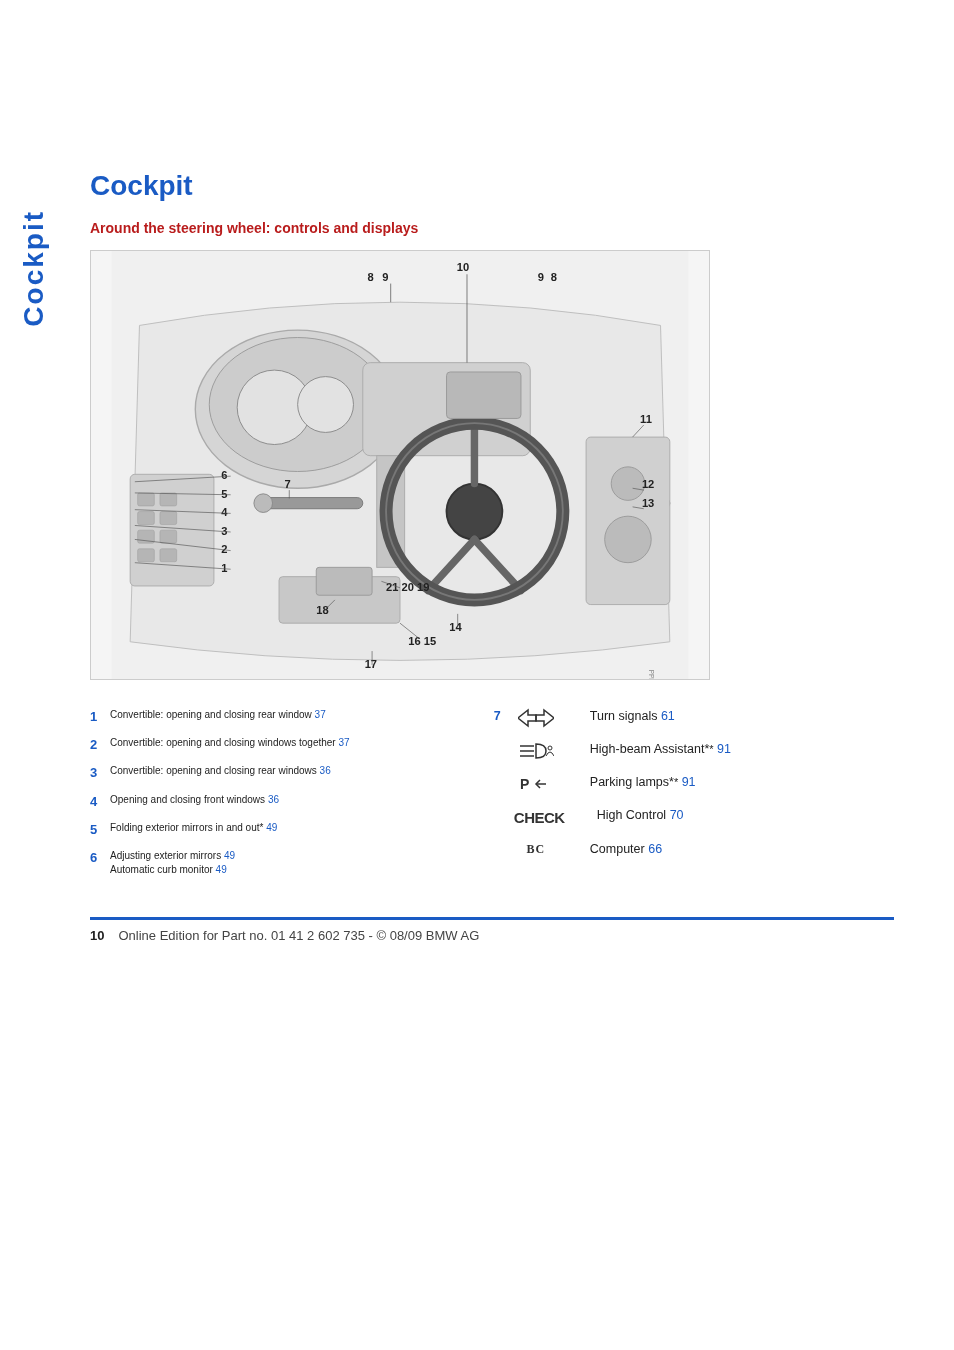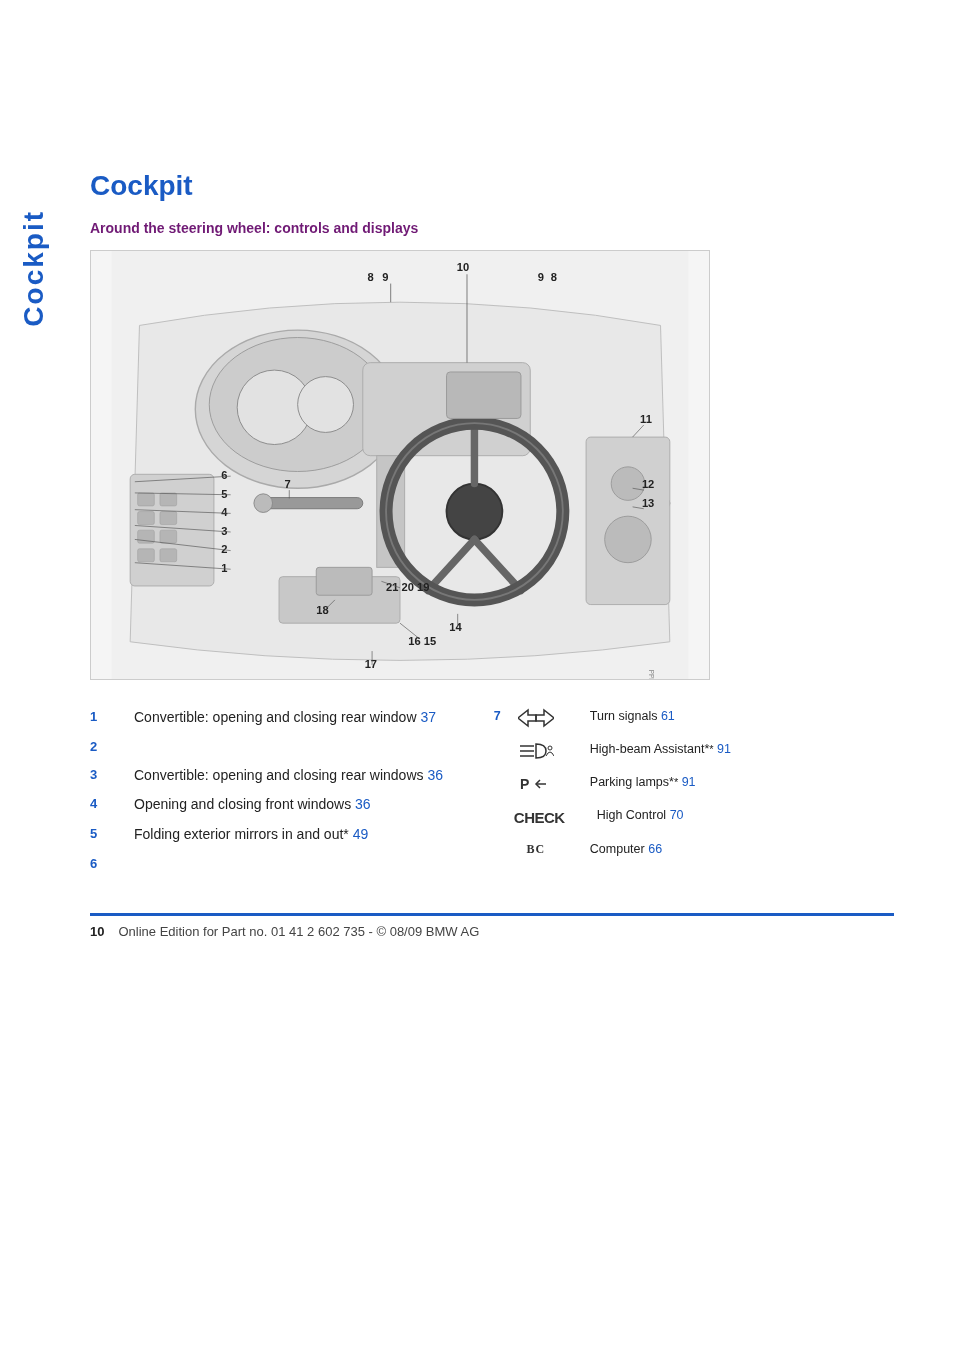--- a/index.html
+++ b/index.html
@@ -35,21 +35,21 @@
     .page-title {
       font-size: 28px;
       font-weight: bold;
       color: #1a5bc4;
       margin-bottom: 18px;
     }
 
     .section-subtitle {
       font-size: 14px;
       font-weight: bold;
-      color: #701a75;
+      color: #b91c1c;
       margin-bottom: 14px;
     }
 
     
     .diagram-container {
       width: 620px;
       height: 430px;
       border: 1px solid #ccc;
       background: #f5f5f5;
       position: relative;
@@ -87,22 +87,21 @@
 
     .list-num {
       font-weight: bold;
       min-width: 20px;
       color: #1a5bc4;
       flex-shrink: 0;
     }
 
     .list-text {
       color: #222;
-      font-size: 14px;
-      margin-left: 24px;
+      font-size: 10px;
     }
 
     .list-text a, .link-blue {
       color: #1a5bc4;
       text-decoration: none;
     }
 
     .right-list-item {
       display: flex;
       align-items: flex-start;
@@ -295,20 +294,23 @@
 
       <div class="list-item">
         <span class="list-num">1</span>
         <span class="list-text">
           <span>Convertible: opening and closing rear window</span>&nbsp;<span class="link-blue">37</span>
         </span>
       </div>
 
       <div class="list-item">
         <span class="list-num">2</span>
+        <span class="list-text">
+          <span>Convertible: opening and closing windows together</span>&nbsp;<span class="link-blue">37</span>
+        </span>
       </div>
 
       <div class="list-item">
         <span class="list-num">3</span>
         <span class="list-text">
           <span>Convertible: opening and closing rear windows</span>&nbsp;<span class="link-blue">36</span>
         </span>
       </div>
 
       <div class="list-item">
@@ -320,20 +322,24 @@
 
       <div class="list-item">
         <span class="list-num">5</span>
         <span class="list-text">
           <span>Folding exterior mirrors in and out*</span>&nbsp;<span class="link-blue">49</span>
         </span>
       </div>
 
       <div class="list-item">
         <span class="list-num">6</span>
+        <span class="list-text">
+          <span>Adjusting exterior mirrors</span>&nbsp;<span class="link-blue">49</span><br>
+          <span>Automatic curb monitor</span>&nbsp;<span class="link-blue">49</span>
+        </span>
       </div>
 
     </div>
 
     <div class="right-list">
 
       <div class="right-list-item">
         <span class="right-section-7-header">7</span>
         <span class="right-icon" style="font-size:18px; letter-spacing:-2px; color:#333;">
 

